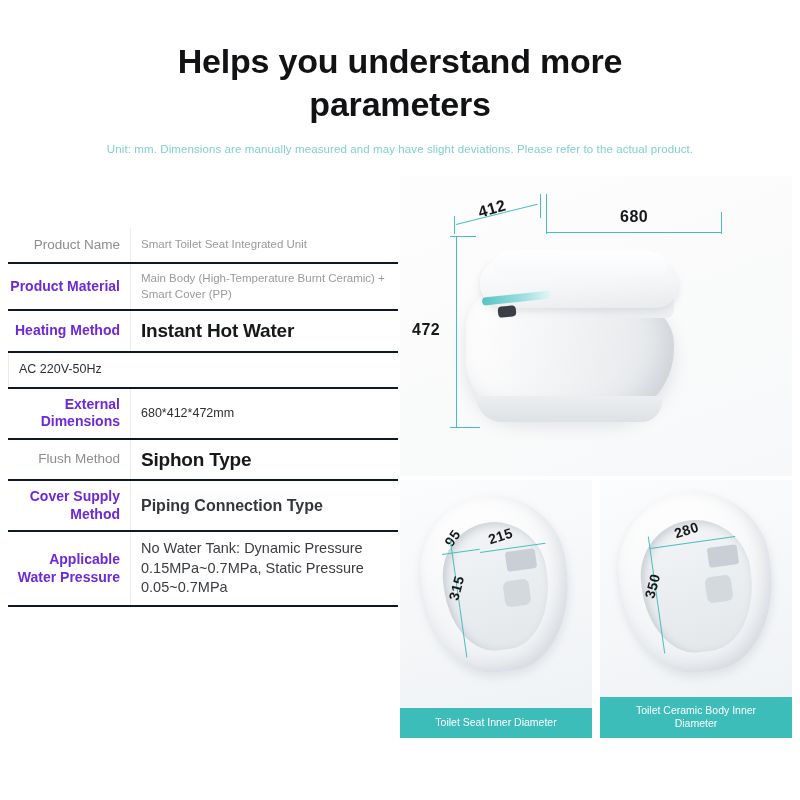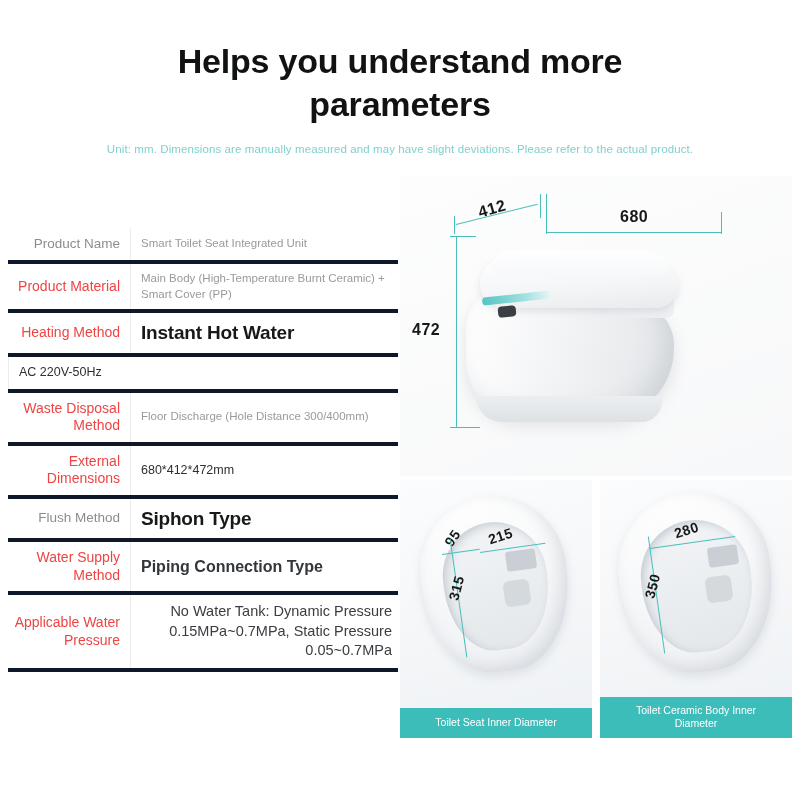--- a/index.html
+++ b/index.html
@@ -41,40 +41,40 @@
 
   
   .spec-table {
     position: absolute;
     top: 228px; left: 8px;
     width: 390px;
   }
   .spec-row {
     display: flex;
     align-items: stretch;
-    border-bottom: 4px solid #0f172a;
+    border-bottom: 2px solid #0f172a;
     min-height: 36px;
   }
   .spec-row:first-child { border-top: none; }
   .spec-label {
     width: 122px;
     flex: 0 0 122px;
     text-align: right;
     padding: 7px 10px 7px 0;
     color: #8d8d8d;
     font-size: 13.5px;
     line-height: 1.25;
     display: flex;
     flex-direction: column;
     justify-content: center;
     align-items: flex-end;
   }
   .spec-label.strong {
-    color: #ef4444;
-    font-weight: normal;
+    color: #6d28d9;
+    font-weight: bold;
     font-size: 14px;
   }
   .spec-value {
     flex: 1;
     border-left: 1px solid #ececec;
     padding: 7px 6px 7px 10px;
     color: #9a9a9a;
     font-size: 11.5px;
     line-height: 1.35;
     display: flex;
@@ -93,21 +93,20 @@
     font-weight: bold;
   }
   .spec-value.dark {
     color: #2c2f33;
     font-size: 12.5px;
   }
   .spec-value.multi {
     color: #3a3d41;
     font-size: 14.5px;
     line-height: 1.35;
-    text-align: right;
   }
 
   
   .hero {
     position: absolute;
     top: 176px; left: 400px;
     width: 392px; height: 300px;
     background: linear-gradient(160deg,#fdfdfd 0%, #f7f8f9 100%);
   }
   .toilet {
@@ -261,37 +260,33 @@
     <div class="spec-row">
       <div class="spec-label strong">Heating Method</div>
       <div class="spec-value big">Instant Hot Water</div>
     </div>
 
 
     <div class="spec-row">
       <div class="spec-value dark">AC 220V-50Hz</div>
     </div>
 
-    <div class="spec-row">
-      <div class="spec-label strong">Waste Disposal Method</div>
-      <div class="spec-value">Floor Discharge (Hole Distance 300/400mm)</div>
-    </div>
 
     <div class="spec-row">
       <div class="spec-label strong">External Dimensions</div>
       <div class="spec-value dark">680*412*472mm</div>
     </div>
 
     <div class="spec-row">
       <div class="spec-label">Flush Method</div>
       <div class="spec-value big">Siphon Type</div>
     </div>
 
     <div class="spec-row">
-      <div class="spec-label strong">Water Supply Method</div>
+      <div class="spec-label strong">Cover Supply Method</div>
       <div class="spec-value mid">Piping Connection Type</div>
     </div>
 
     <div class="spec-row">
       <div class="spec-label strong">Applicable Water Pressure</div>
       <div class="spec-value multi">No Water Tank: Dynamic Pressure 0.15MPa~0.7MPa, Static Pressure 0.05~0.7MPa</div>
     </div>
 
   </div>
 

